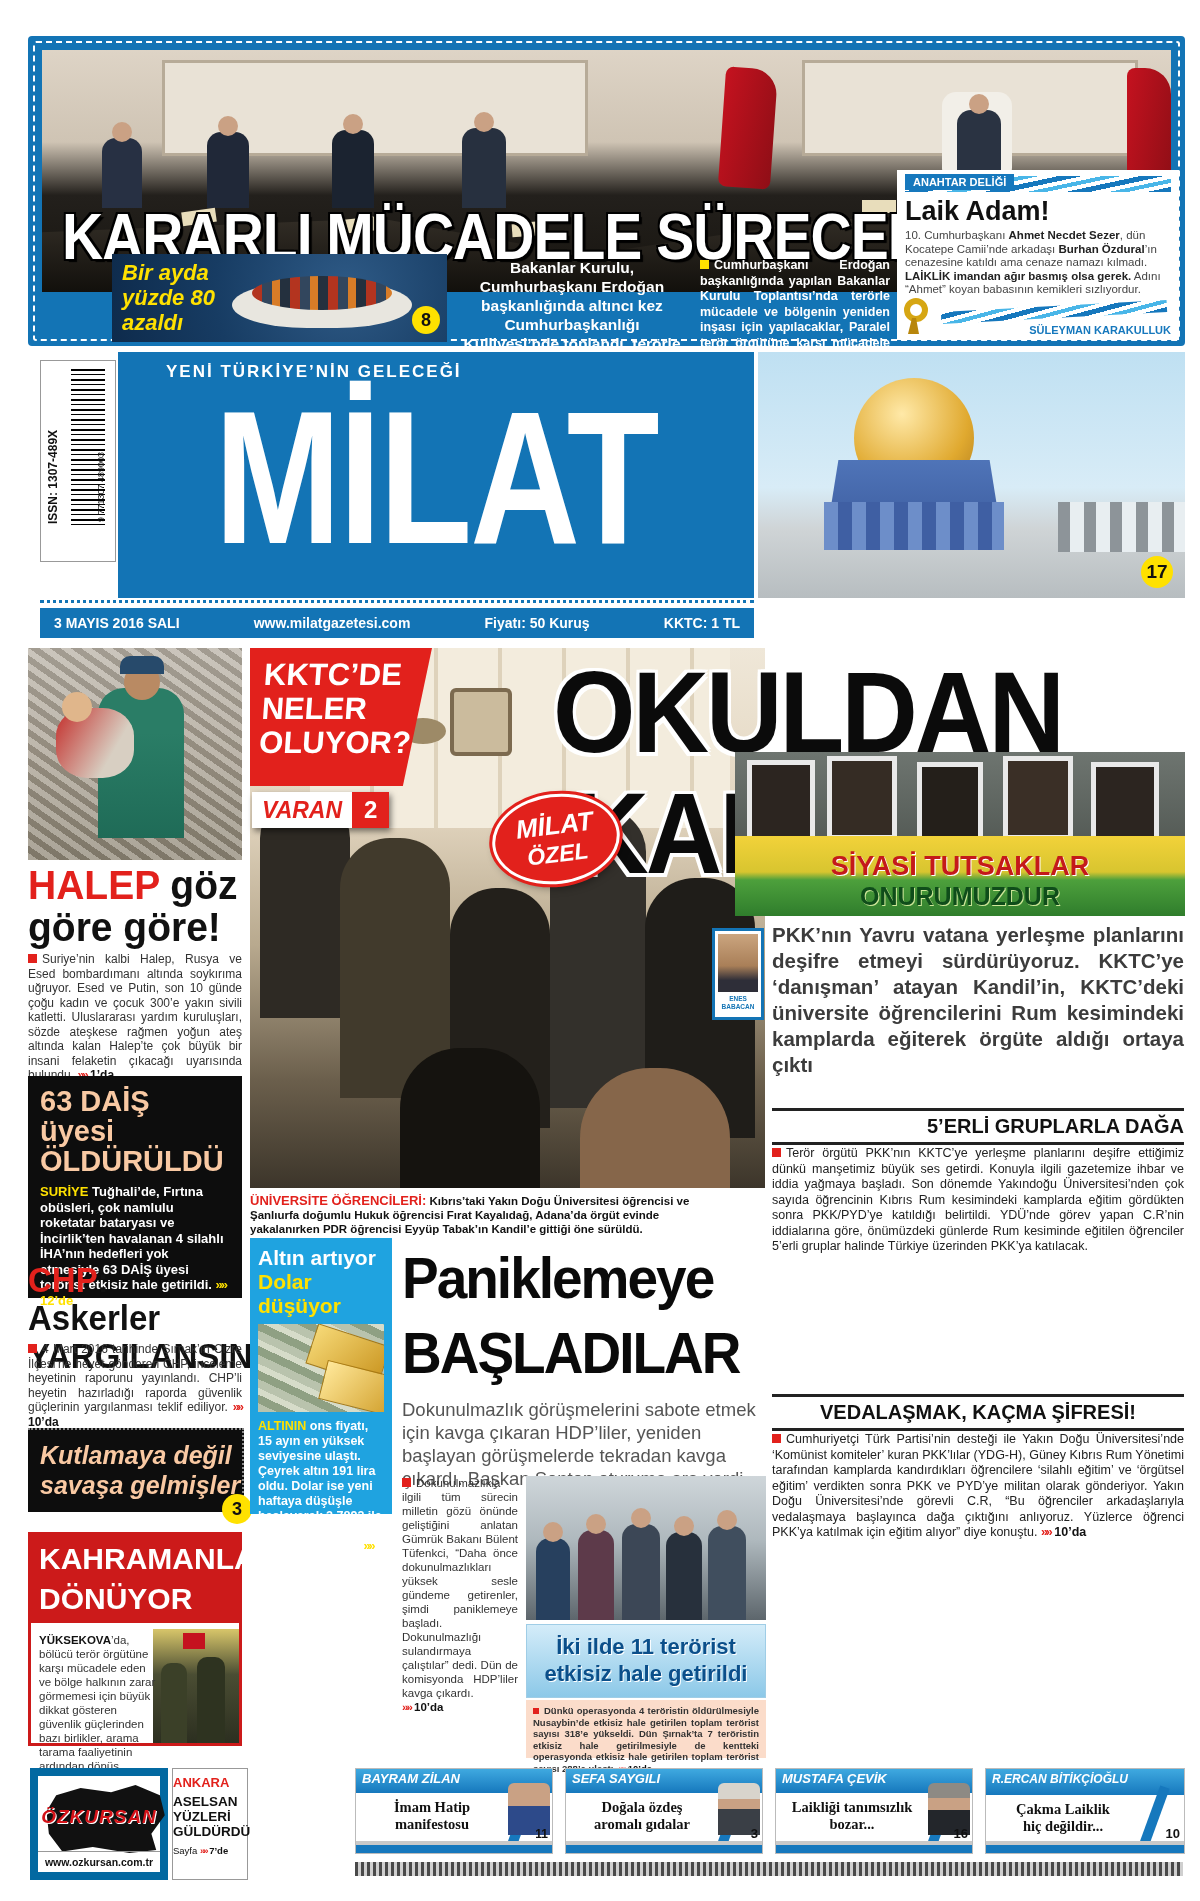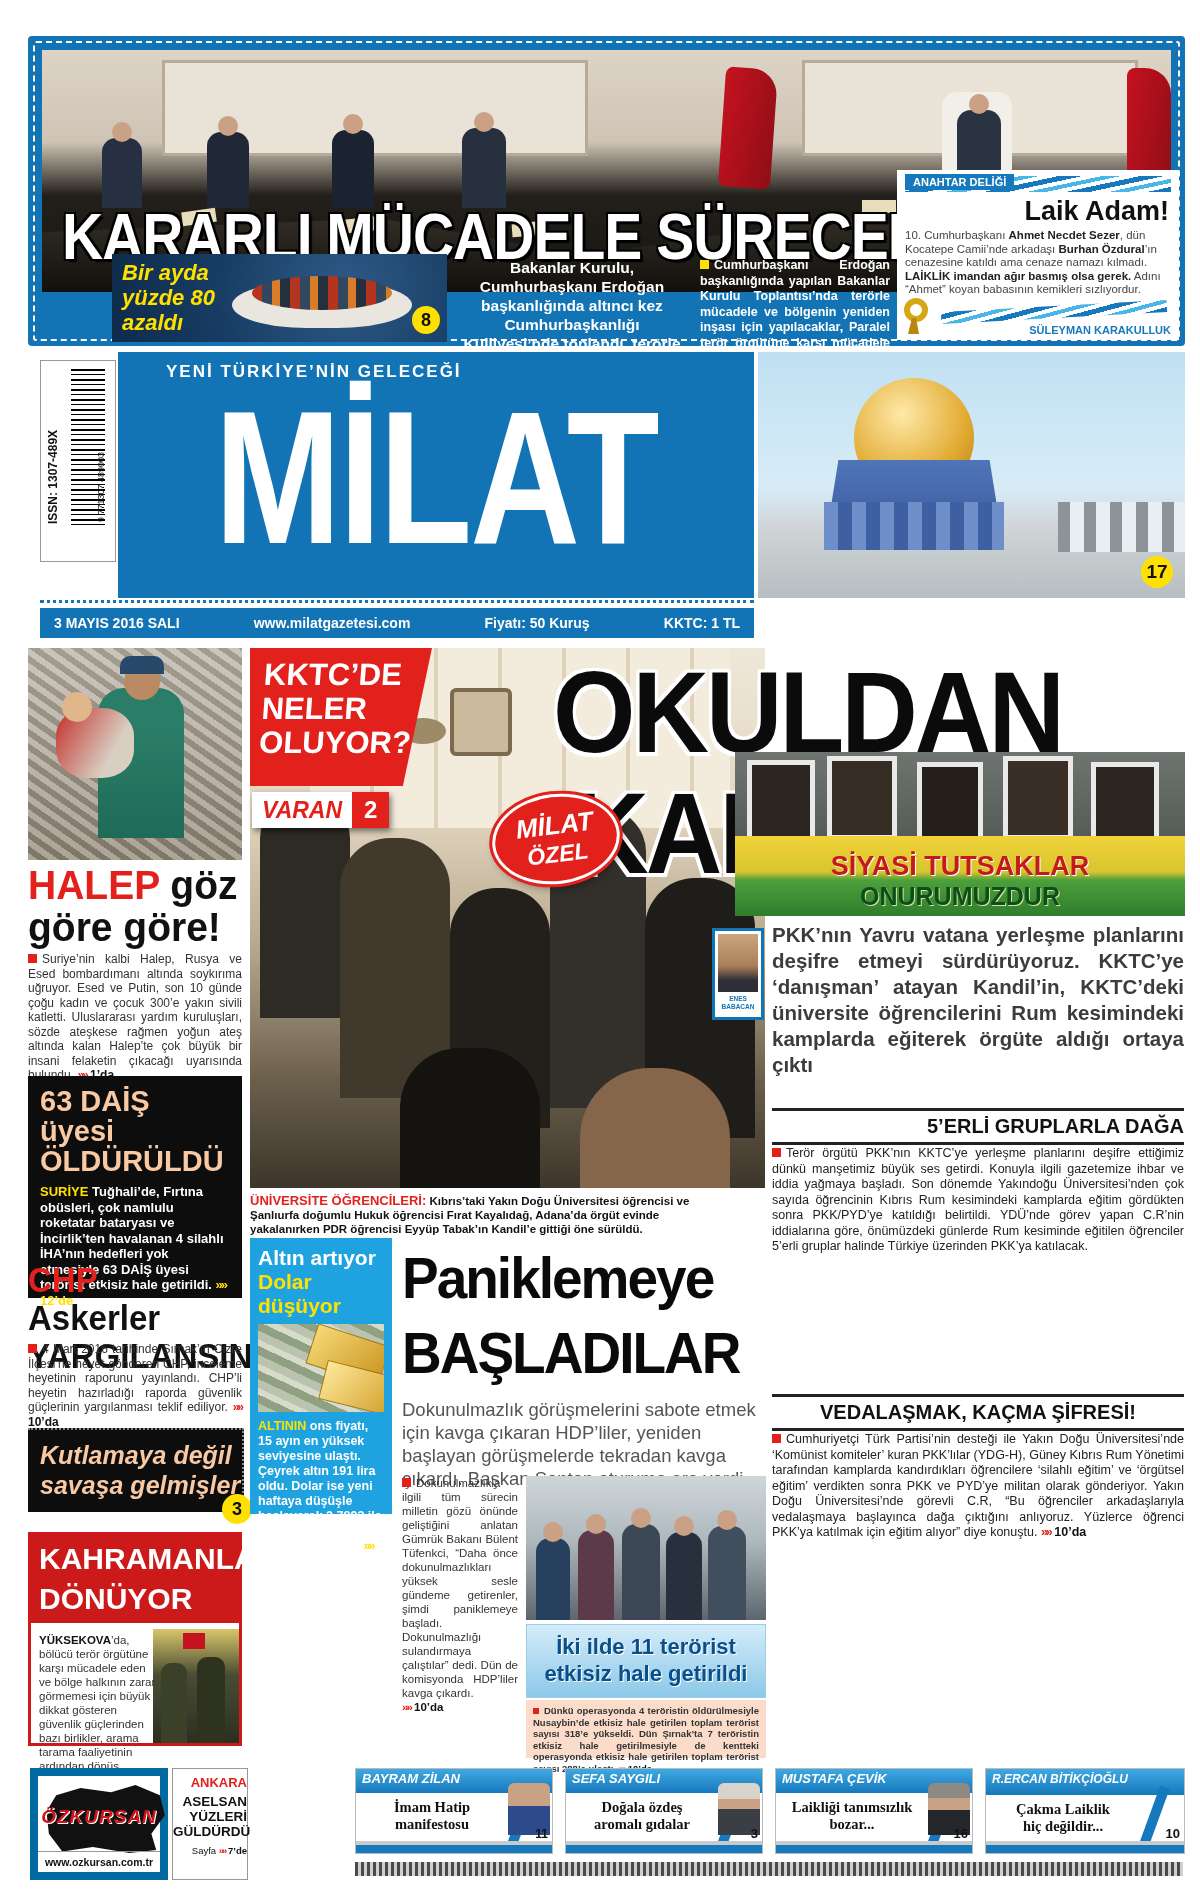--- a/index.html
+++ b/index.html
@@ -68,21 +68,21 @@
   <div class="abs b just" style="left:672px;top:222px;width:190px;font-size:12.5px;line-height:15.5px;color:#fff">
     <span class="sq" style="background:#ffe100"></span><span>Cumhurbaşkanı Erdoğan başkanlığında yapılan Bakanlar Kurulu Toplantısı’nda terörle mücadele ve bölgenin yeniden inşası için yapılacaklar, Paralel terör örgütüne karşı mücadele ve Kilis’e yönelik saldırılara karşı alınacak güvenlik ve tedbir paketi gibi konular ele alındı.</span>
     <span class="arrow" style="color:#ffe100">»»</span>
     <span class="pg" style="color:#fff">11’de</span>
   </div>
 
   <div class="abs" style="left:869px;top:134px;width:282px;height:170px;background:#fff;padding:6px 8px;box-sizing:border-box">
     <div class="stripeblue" style="height:16px;position:relative">
       <span style="position:absolute;left:0;top:-2px;background:#1678bd;color:#fff;font-weight:bold;font-size:11px;padding:2px 8px">ANAHTAR DELİĞİ</span>
     </div>
-    <div class="b" style="text-align:right;font-size:27px;margin:4px 2px 2px 0;color:#111">Laik Adam!</div>
+    <div class="b" style="font-size:27px;margin:4px 2px 2px 0;color:#111">Laik Adam!</div>
     <div style="font-size:11.5px;line-height:13.5px;color:#444">
       <span>10. Cumhurbaşkanı </span><span class="b" style="color:#222">Ahmet Necdet Sezer</span><span>, dün Kocatepe Camii’nde arkadaşı </span><span class="b" style="color:#222">Burhan Özdural</span><span>’ın cenazesine katıldı ama cenaze namazı kılmadı. </span><span class="b" style="color:#222">LAİKLİK imandan ağır basmış olsa gerek.</span><span> Adını “Ahmet” koyan babasının kemikleri sızlıyordur.</span>
     </div>
     <svg width="34" height="40" viewBox="0 0 34 40" style="position:absolute;left:2px;bottom:2px">
       <circle cx="17" cy="12" r="9" fill="none" stroke="#d6a613" stroke-width="6"></circle>
       <path d="M13 20 L9 36 L20 36 L17 20 Z" fill="#b8860b"></path>
     </svg>
     <div class="stripeblue" style="position:absolute;left:44px;bottom:22px;width:226px;height:12px;transform:rotate(-3deg)"></div>
     <div class="b" style="position:absolute;right:8px;bottom:4px;font-size:11px;color:#1678bd">SÜLEYMAN KARAKULLUK</div>
   </div>
@@ -194,21 +194,21 @@
   </div>
 </div>
 
 <div class="abs" style="left:30px;top:1768px;width:138px;height:112px;border:8px solid #0369a1;background:#fff;box-sizing:border-box">
   <div style="position:absolute;left:6px;top:6px;width:122px;height:74px;background:#111;
               clip-path:polygon(2% 40%,10% 18%,30% 8%,55% 14%,75% 4%,95% 18%,99% 45%,88% 70%,92% 92%,70% 96%,40% 88%,15% 94%,4% 70%)"></div>
   <div class="it" style="position:absolute;left:0;top:30px;width:100%;text-align:center;font-weight:900;font-size:19px;color:#d41319;letter-spacing:1px;text-shadow:1px 1px 0 #fff">ÖZKURSAN</div>
   <div class="b" style="position:absolute;left:0;bottom:4px;width:100%;text-align:center;font-size:10.5px;border-top:1px solid #999;padding-top:4px">www.ozkursan.com.tr</div>
 </div>
 
-<div class="abs" style="left:172px;top:1768px;width:76px;height:112px;border:1px solid #999;background:#fff;box-sizing:border-box;text-align:right">
+<div class="abs" style="left:172px;top:1768px;width:76px;height:112px;border:1px solid #999;background:#fff;box-sizing:border-box;text-align:left">
   <div class="b" style="color:#e2211c;font-size:13px;margin-top:6px">ANKARA</div>
   <div style="font-weight:900;font-size:13.5px;line-height:15px;margin-top:4px">
     <div>ASELSAN</div>
     <div>YÜZLERİ</div>
     <div>GÜLDÜRDÜ</div>
   </div>
   <div style="font-size:9.5px;margin-top:6px">
     <span>Sayfa</span>
     <span class="arrow">»»</span>
     <span class="pg">7’de</span>

